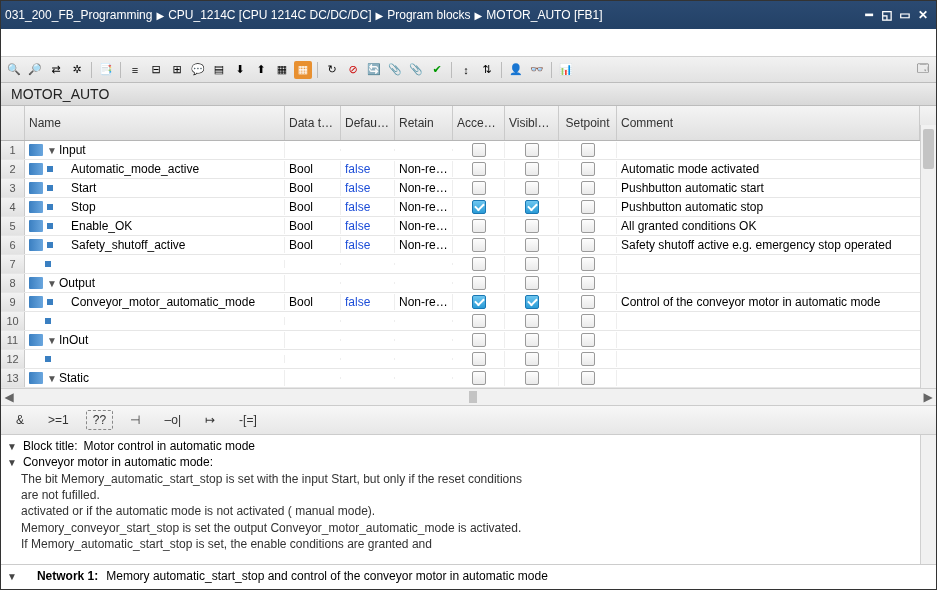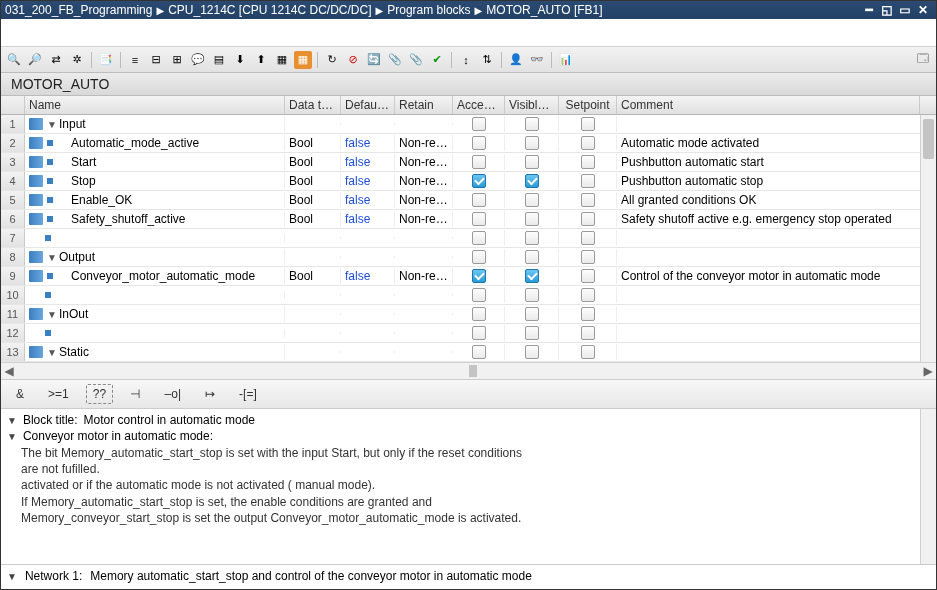--- a/index.html
+++ b/index.html
@@ -13,21 +13,21 @@
   display: flex;
   flex-direction: column;
   border: 1px solid #333;
 }
 .titlebar {
   background: linear-gradient(to bottom, #2b4a72, #234166);
   color: #fff;
   display: flex;
   align-items: center;
   padding: 2px 4px;
-  height: 18px;
+  height: 28px;
 }
 .titlebar .path { display: flex; align-items: center; gap: 4px; flex: 1; }
 .titlebar .path span { color: #fff; }
 .titlebar .sep { font-size: 10px; color: #cfd8e6; }
 .win-controls { display: flex; gap: 4px; align-items: center; padding-right: 2px; }
 .win-controls span { width: 14px; height: 14px; color: #fff; font-weight: bold; text-align: center; line-height: 14px; cursor: pointer; }
 .blankbar { background: #fff; height: 28px; border-bottom: 1px solid #d0d0d0; }
 .toolbar {
   background: linear-gradient(to bottom, #f2f2f2, #e2e2e2);
   border-bottom: 1px solid #bcbcbc;
@@ -59,21 +59,21 @@
   background: #fff;
   position: relative;
 }
 .grid-header {
   display: flex;
   background: linear-gradient(to bottom, #f4f4f4, #e0e0e0);
   border-bottom: 1px solid #b5b5b5;
   font-weight: normal;
   color: #333;
 }
-.grid-header .cell { border-right: 1px solid #cacaca; padding: 2px 4px; overflow: hidden; white-space: nowrap; }
+.grid-header .cell { border-right: 1px solid #cacaca; padding: 10px 4px; overflow: hidden; white-space: nowrap; }
 .grid-body { display: flex; flex-direction: column; overflow: hidden; }
 .row { display: flex; border-bottom: 1px solid #e6e6e6; height: 19px; align-items: center; }
 .cell { padding: 1px 4px; overflow: hidden; white-space: nowrap; text-overflow: ellipsis; }
 .c-num { width: 24px; background: linear-gradient(to bottom,#f2f2f2,#e2e2e2); border-right:1px solid #cacaca; text-align:center; color:#555; font-size:11px; height:100%; display:flex; align-items:center; justify-content:center;}
 .c-name { width: 260px; border-right: 1px solid #eee; display:flex; align-items:center; gap:2px;}
 .c-type { width: 56px; border-right: 1px solid #eee; }
 .c-default { width: 54px; border-right: 1px solid #eee; color:#1d4ed8; }
 .c-retain { width: 58px; border-right: 1px solid #eee; }
 .c-access { width: 52px; border-right: 1px solid #eee; text-align:center; }
 .c-visible { width: 54px; border-right: 1px solid #eee; text-align:center; }
@@ -120,21 +120,21 @@
 }
 .logic-btn { padding:2px 6px; border:1px solid transparent; border-radius:2px; cursor:pointer; font-size:12px; color:#333; }
 .blockinfo { padding: 4px 6px; display:flex; flex-direction:column; gap:2px; background:#fff; position:relative; }
 .blockinfo .line { display:flex; align-items:center; gap:6px; }
 .blockinfo .tog { font-size:10px; color:#444; }
 .blockinfo .lbl { font-weight:normal; }
 .blockinfo .desc { color:#333; font-size:12px; line-height:1.35; padding-left:14px; }
 .blockinfo .vscroll2 { position:absolute; right:0; top:0; bottom:0; width:16px; background:#f1f1f1; border-left:1px solid #d0d0d0; }
 .network { border-top:1px solid #ccc; padding:4px 6px 6px 6px; display:flex; align-items:center; gap:8px; background:#fff; }
 .network .tog { font-size:10px; color:#444; }
-.network .lbl { font-weight:normal; }
+.network .lbl { font-weight:bold;margin-left:12px; }
 .grid-right-pad { width:16px; }
 </style>
 </head>
 <body>
 
 <div class="titlebar">
   <div class="path">
     <span>031_200_FB_Programming</span>
     <span class="sep">▶</span>
     <span>CPU_1214C [CPU 1214C DC/DC/DC]</span>
@@ -428,22 +428,22 @@
     <span>Motor control in automatic mode</span>
   </div>
   <div class="line">
     <span class="tog">▼</span>
     <span>Conveyor motor in automatic mode:</span>
   </div>
   <div class="desc" id="desc-lines">
       <div>The bit Memory_automatic_start_stop is set with the input Start, but only if the reset conditions</div>
       <div>are not fufilled.</div>
       <div>activated or if the automatic mode is not activated ( manual mode).</div>
+      <div>Memory_conveyor_start_stop is set the output Conveyor_motor_automatic_mode is activated.</div>
       <div>If Memory_automatic_start_stop is set, the enable conditions are granted and</div>
-      <div>Memory_conveyor_start_stop is set the output Conveyor_motor_automatic_mode is activated.</div>
     </div>
   <div class="vscroll2"></div>
 </div>
 
 <div class="network">
   <span class="tog">▼</span>
   <span class="lbl">Network 1:</span>
   <span>Memory automatic_start_stop and control of the conveyor motor in automatic mode</span>
 </div>
 

